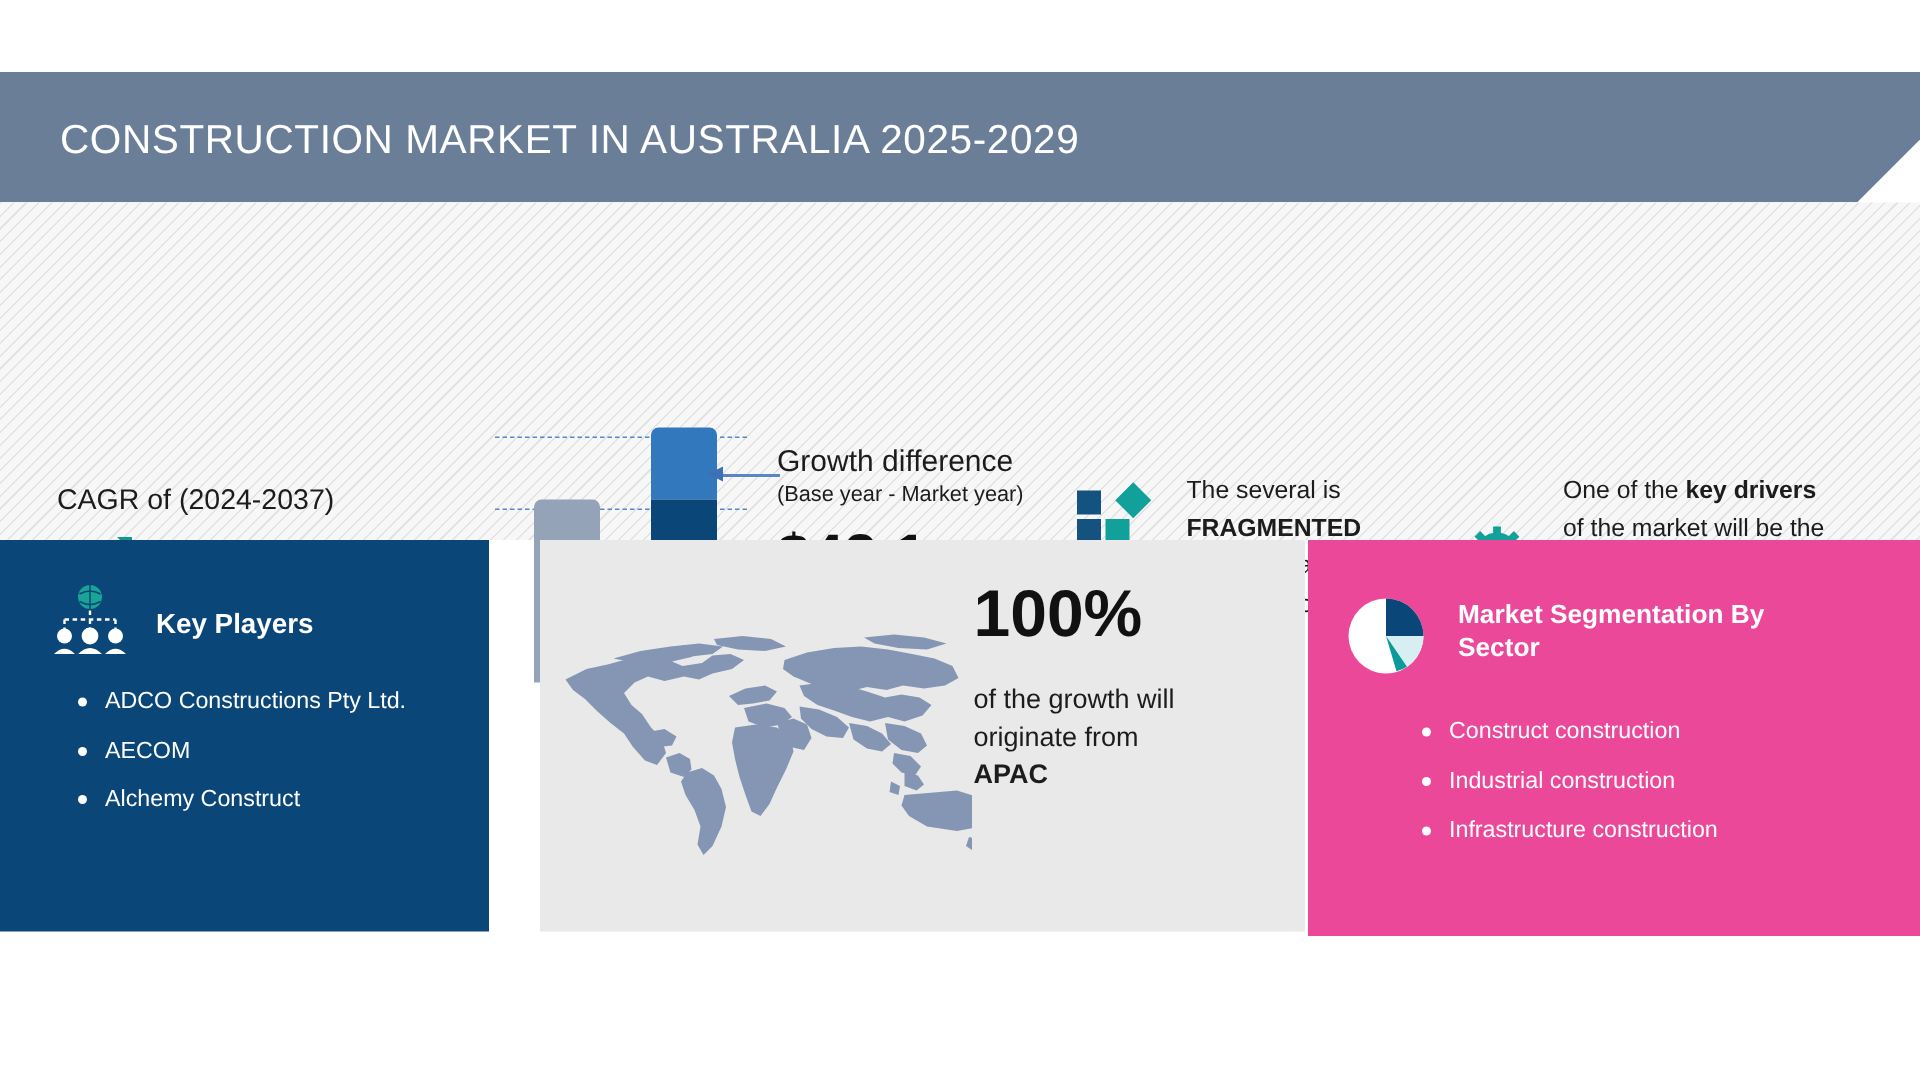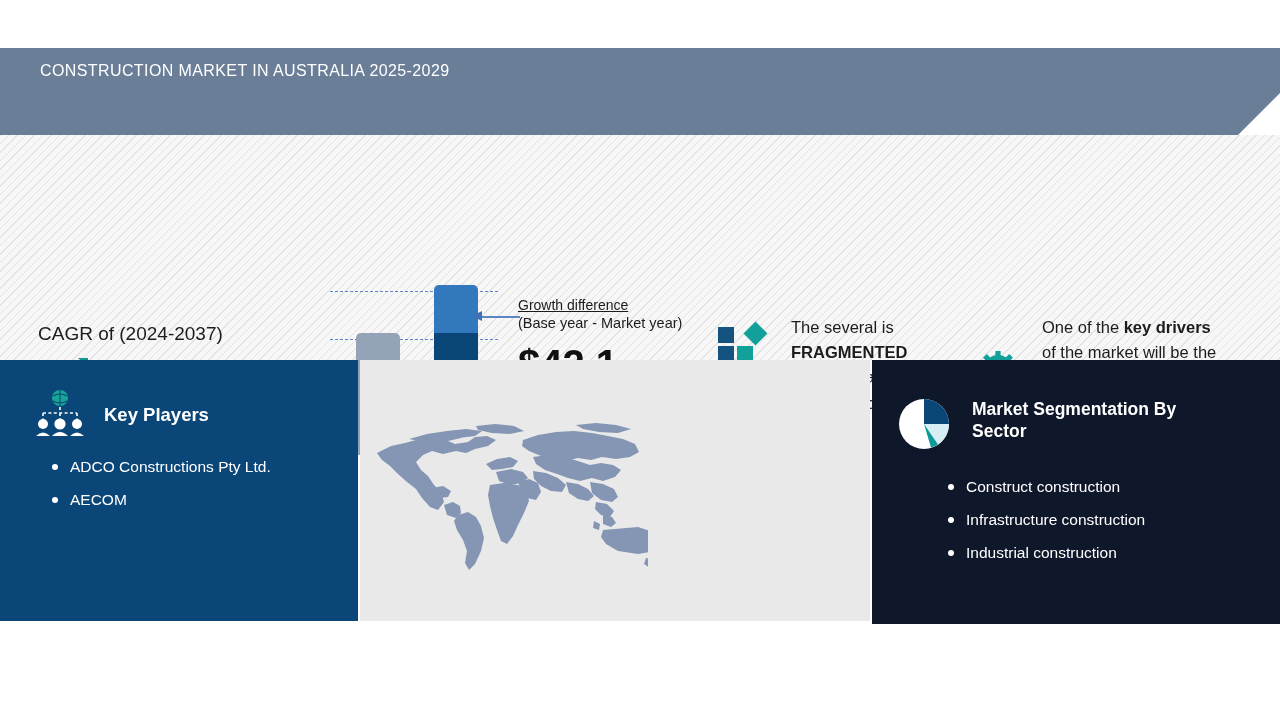--- a/index.html
+++ b/index.html
@@ -10,22 +10,22 @@
     overflow:hidden;
     position:relative;
   }
   
   #header-band{
     position:absolute;left:0;top:48px;width:1280px;height:87px;
     background:#6b7e98;
     clip-path:polygon(0 0, 1280px 0, 1280px 45px, 1238px 87px, 0 87px);
   }
   #header-title{
-    position:absolute;left:40px;top:62px;
-    font-size:16px;letter-spacing:.4px;color:#ffffff;
+    position:absolute;left:40px;top:78px;
+    font-size:27px;letter-spacing:.4px;color:#ffffff;
     font-weight:400;white-space:nowrap;
   }
   
   #top-strip{
     position:absolute;left:0;top:135px;width:1280px;height:225px;
     background:
       repeating-linear-gradient(135deg,
         rgba(210,210,210,.55) 0px, rgba(210,210,210,.55) 1px,
         rgba(255,255,255,0) 1px, rgba(255,255,255,0) 6px),
       #f7f7f7;
@@ -48,52 +48,52 @@
   .bar-top-seg{background:#3178bd;border-radius:5px 5px 0 0;}
   .bar-bot-seg{background:#0a4678;}
   .bar-caption{margin-top:8px;font-size:13.5px;color:#1c1c1c;line-height:1.28;}
   
   #arrow-wrap{position:absolute;left:472px;top:176px;width:48px;height:12px;}
   #arrow-line{position:absolute;left:8px;top:5px;width:40px;height:1.6px;background:#5b86c6;}
   #arrow-head{position:absolute;left:0;top:0;width:0;height:0;
     border-top:5.5px solid transparent;border-bottom:5.5px solid transparent;
     border-right:10px solid #3f6fb5;}
   #growth-block{position:absolute;left:518px;top:162px;width:205px;}
-  #growth-title{font-size:14px;color:#1c1c1c;line-height:1.15;text-decoration:underline;}
+  #growth-title{font-size:20px;color:#1c1c1c;line-height:1.15;}
   #growth-sub{font-size:14.5px;color:#1c1c1c;margin-top:2px;line-height:1.15;}
   #growth-value{font-size:40px;font-weight:bold;color:#111;margin-top:12px;line-height:1;}
   #growth-unit{font-size:17px;color:#1c1c1c;margin-top:8px;}
   
   #frag-block{position:absolute;left:718px;top:180px;display:flex;align-items:flex-start;}
   #frag-text{margin-left:19px;font-size:16.5px;line-height:1.53;color:#1c1c1c;width:170px;}
   #frag-text b{font-weight:bold;}
   
   #drivers-block{position:absolute;left:968px;top:180px;display:flex;align-items:center;}
   #drivers-text{margin-left:16px;font-size:16.5px;line-height:1.53;color:#1c1c1c;width:212px;}
   #drivers-text b{font-weight:bold;}
   
   #panel-players{
-    position:absolute;left:0;top:360px;width:358px;height:261px;background:#0a4678;}
+    position:absolute;left:0;top:360px;width:326px;height:261px;background:#0a4678;}
   #players-head{display:flex;align-items:center;margin:30px 0 0 34px;}
   #players-title{margin-left:18px;color:#ffffff;font-size:18.5px;font-weight:bold;}
   #players-list{list-style:none;margin:18px 0 0 0;padding:0 16px 0 52px;}
   #players-list li{
     color:#ffffff;font-size:15.5px;margin-bottom:14.5px;position:relative;padding-left:18px;}
   #players-list li:before{
     content:"";position:absolute;left:0;top:6px;width:6px;height:6px;
     border-radius:50%;background:#ffffff;}
   #panel-map{
     position:absolute;left:360px;top:360px;width:510px;height:261px;background:#e9e9e9;}
   #map-svg{position:absolute;left:8px;top:62px;width:280px;height:150px;}
   #apac-block{position:absolute;left:289px;top:28px;width:200px;}
   #apac-pct{font-size:44px;font-weight:bold;color:#111;line-height:1;}
   #apac-text{margin-top:22px;font-size:18px;line-height:1.4;color:#1c1c1c;}
   #apac-text b{font-weight:bold;}
   #panel-seg{
-    position:absolute;left:872px;top:360px;width:408px;height:333px;background:#0f172a;}
+    position:absolute;left:872px;top:360px;width:408px;height:333px;background:#ec4899;}
   #seg-head{display:flex;align-items:flex-start;margin:38px 0 0 26px;}
   #seg-title{margin-left:22px;color:#ffffff;font-size:17.5px;font-weight:bold;
     line-height:1.28;width:250px;}
   #seg-list{list-style:none;margin:24px 0 0 0;padding:0 0 0 76px;}
   #seg-list li{
     color:#ffffff;font-size:15.5px;margin-bottom:15px;position:relative;padding-left:18px;}
   #seg-list li:before{
     content:"";position:absolute;left:0;top:6px;width:6px;height:6px;
     border-radius:50%;background:#ffffff;}
   #footer-bar{position:absolute;left:0;top:624px;width:1280px;height:96px;background:#ffffff;}
@@ -240,20 +240,21 @@
         <path d="M2 46 q7 -7 14 0 z" fill="#ffffff"></path>
         <path d="M18 46 q8 -8 16 0 z" fill="#ffffff"></path>
         <path d="M36 46 q7 -7 14 0 z" fill="#ffffff"></path>
       </svg>
     </span>
     <span id="players-title">Key Players</span>
   </div>
   <ul id="players-list">
     <li>ADCO Constructions Pty Ltd.</li>
     <li>AECOM</li>
+    <li>Alchemy Construct</li>
   </ul>
 </div>
 
 <div id="panel-map">
   <svg id="map-svg" viewBox="0 0 560 300">
     <g fill="#8496b4">
       <path d="M18,62 L46,48 L74,42 L96,36 L120,26 L150,22 L178,16 L200,20 L186,32 L160,38 L174,44
                L200,40 L214,30 L238,28 L256,36 L240,48 L214,54 L196,62 L176,58 L150,64 L128,58
                L110,66 L96,80 L106,96 L120,108 L132,126 L146,140 L152,160 L140,176 L124,170
                L108,152 L96,134 L78,120 L60,104 L44,88 L28,76 Z"></path>
@@ -279,37 +280,45 @@
       <path d="M452,198 L464,204 L462,216 L450,212 Z"></path>
       <path d="M470,216 L540,210 L572,220 L584,240 L572,258 L540,264 L500,258 L476,244
                L466,230 Z"></path>
       <path d="M556,272 L572,276 L578,288 L564,292 L552,284 Z"></path>
       <path d="M82,34 L118,24 L158,18 L196,14 L228,18 L214,28 L180,32 L146,36 L112,40 Z"></path>
       <path d="M216,8 L254,4 L292,8 L312,18 L284,24 L248,22 L220,16 Z"></path>
       <path d="M416,6 L456,2 L496,6 L526,14 L500,22 L462,20 L430,14 Z"></path>
     </g>
   </svg>
 
+  <div id="apac-block">
+    <div id="apac-pct">100%</div>
+    <div id="apac-text">
+      <span>of the growth will</span><br>
+      <span>originate from</span><br>
+      <b>APAC</b>
+    </div>
+  </div>
 </div>
 
 <div id="panel-seg">
   <div id="seg-head">
     <span>
       <svg width="52" height="52" viewBox="0 0 52 52">
         <circle cx="26" cy="26" r="25" fill="#ffffff"></circle>
         <path d="M26,26 L26,1 A25,25 0 0,1 51,26 Z" fill="#0a4678"></path>
         <path d="M26,26 L51,26 A25,25 0 0,1 40,46.5 Z" fill="#d7eef2"></path>
         <path d="M26,26 L40,46.5 A25,25 0 0,1 33,49.5 Z" fill="#0b9a99"></path>
       </svg>
     </span>
     <span id="seg-title">Market Segmentation By Sector</span>
   </div>
   <ul id="seg-list">
     <li>Construct construction</li>
+    <li>Industrial construction</li>
     <li>Infrastructure construction</li>
-    <li>Industrial construction</li>
   </ul>
 </div>
 
 <div id="footer-bar">
   
   
 </div>
 
 </body></html>

